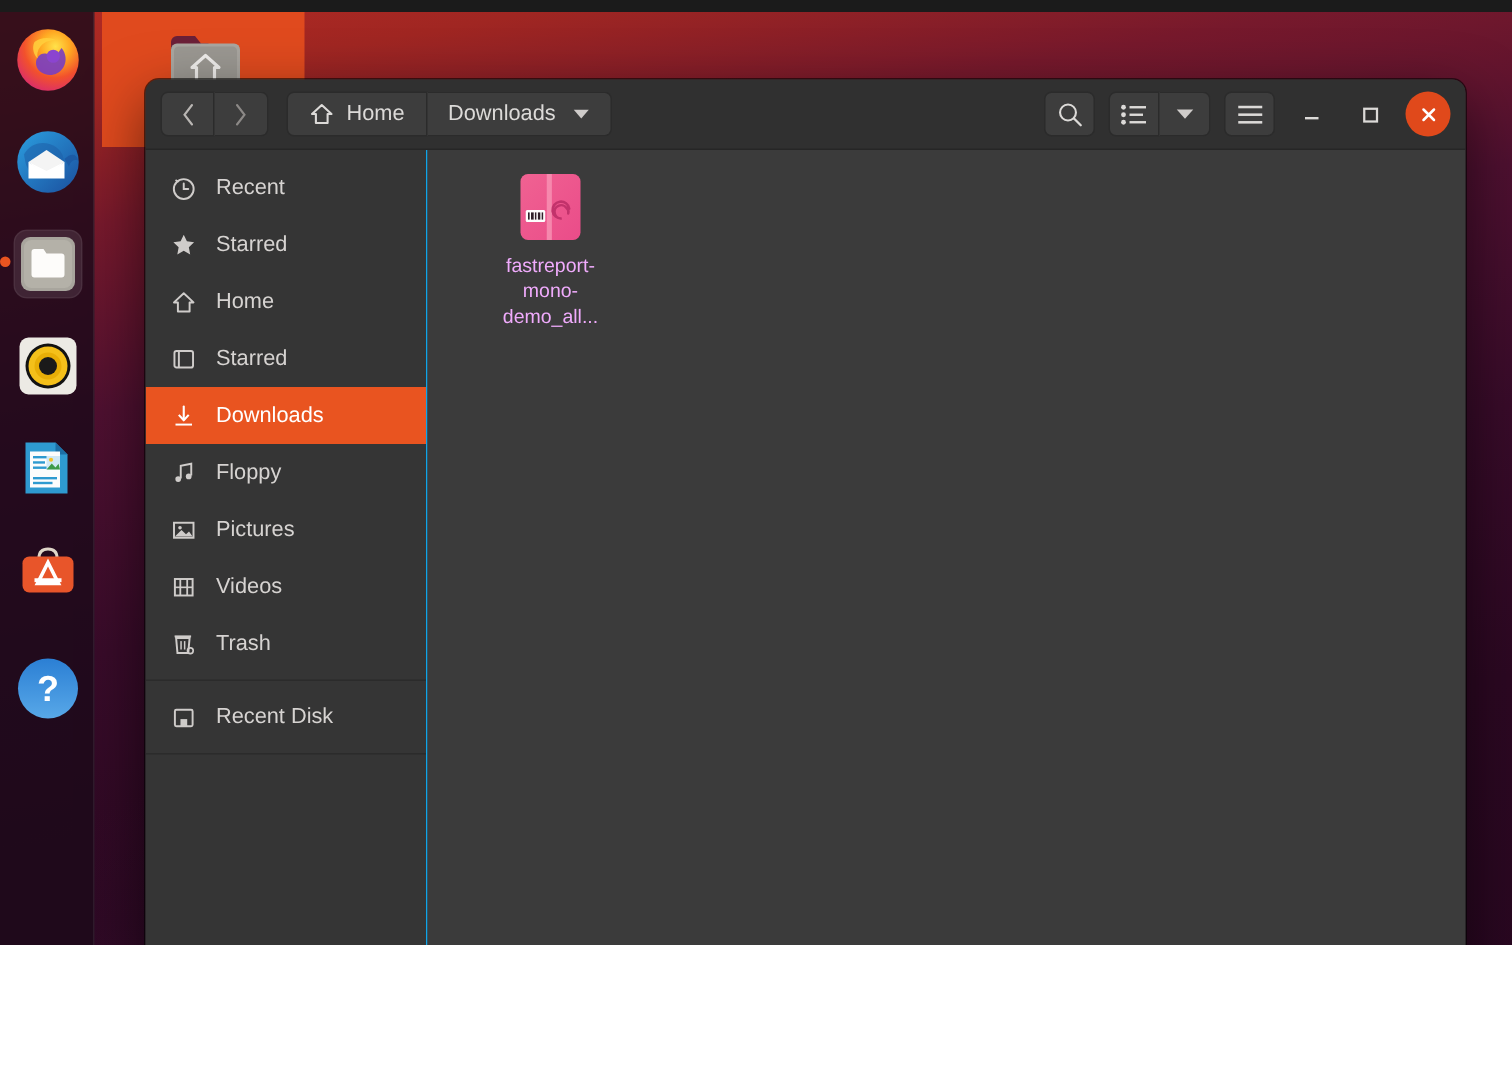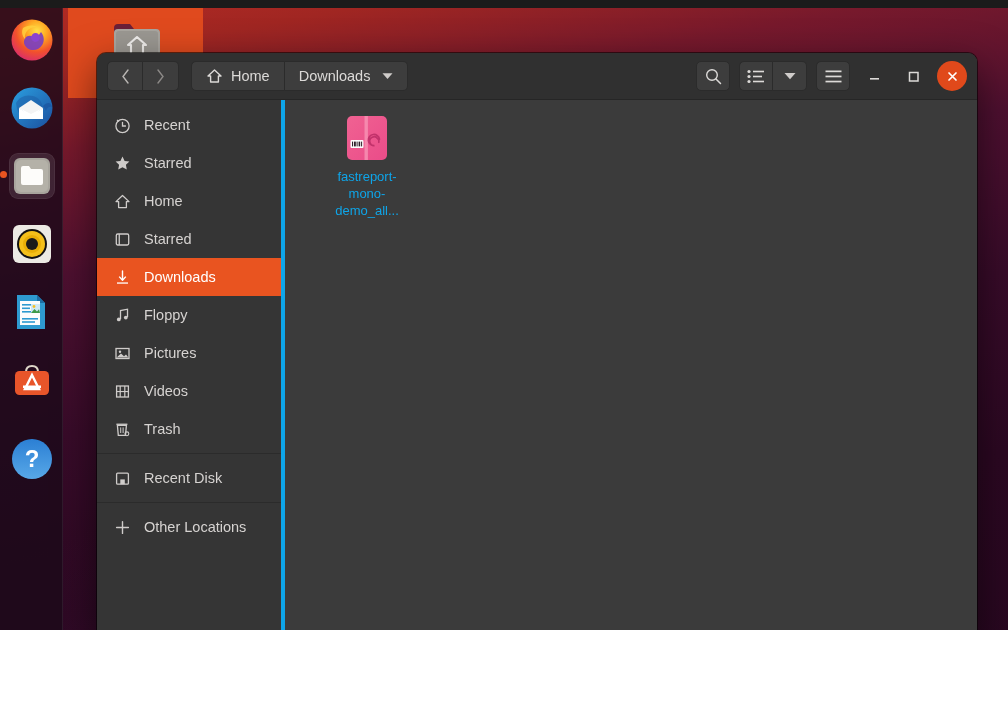--- a/index.html
+++ b/index.html
@@ -144,21 +144,21 @@
     border-radius: 50%;
   }
   .wbtn.close { background: #e0491b; color: #fff; }
 
   
   #fm-body { flex: 1; display: flex; min-height: 0; }
 
   #sidebar {
     width: 188px; flex: 0 0 188px;
     background: #353535;
-    border-right: 4px solid #0ea5e9;
+    border-right: 1px solid #0ea5e9;
     padding-top: 6px;
     overflow: hidden;
   }
   .side-item {
     height: 38px;
     display: flex; align-items: center;
     gap: 13px;
     padding-left: 16px;
     color: #d6d3d1;
     font-size: 14.5px;
@@ -184,21 +184,21 @@
     padding: 14px 12px;
     position: relative;
   }
   .file-tile {
     width: 96px;
     display: flex; flex-direction: column; align-items: center;
     gap: 6px;
     cursor: pointer;
   }
   .file-label {
-    color: #0ea5e9;
+    color: #f0abfc;
     font-size: 13px;
     line-height: 17px;
     text-align: center;
     width: 88px;
     word-break: break-word;
   }
 
   svg { display: block; }
 </style>
 </head>
@@ -427,28 +427,20 @@
             <svg width="17" height="17" viewBox="0 0 17 17">
                 <rect x="2.6" y="3.2" width="11.8" height="11" rx="1" fill="none" stroke="currentColor" stroke-width="1.3"></rect>
                 <rect x="6.3" y="9.4" width="4.5" height="4.8" fill="currentColor"></rect>
               </svg>
           </span>
           <span>Recent Disk</span>
         </div>
 
         <div class="side-sep"></div>
 
-        <div class="side-item">
-          <span class="si-ico">
-            <svg width="17" height="17" viewBox="0 0 17 17">
-                <path d="M8.5 2.6 V14.4 M2.6 8.5 H14.4" stroke="currentColor" stroke-width="1.4" stroke-linecap="round"></path>
-              </svg>
-          </span>
-          <span>Other Locations</span>
-        </div>
       </div>
 
       <div id="files-pane">
         <div class="file-tile" style="margin-left:22px;">
           <span>
             <svg width="42" height="48" viewBox="0 0 42 48">
               <defs>
                 <linearGradient id="debg" x1="0" y1="0" x2="1" y2="1">
                   <stop offset="0" stop-color="#f06292"></stop>
                   <stop offset="1" stop-color="#ea4c89"></stop>

